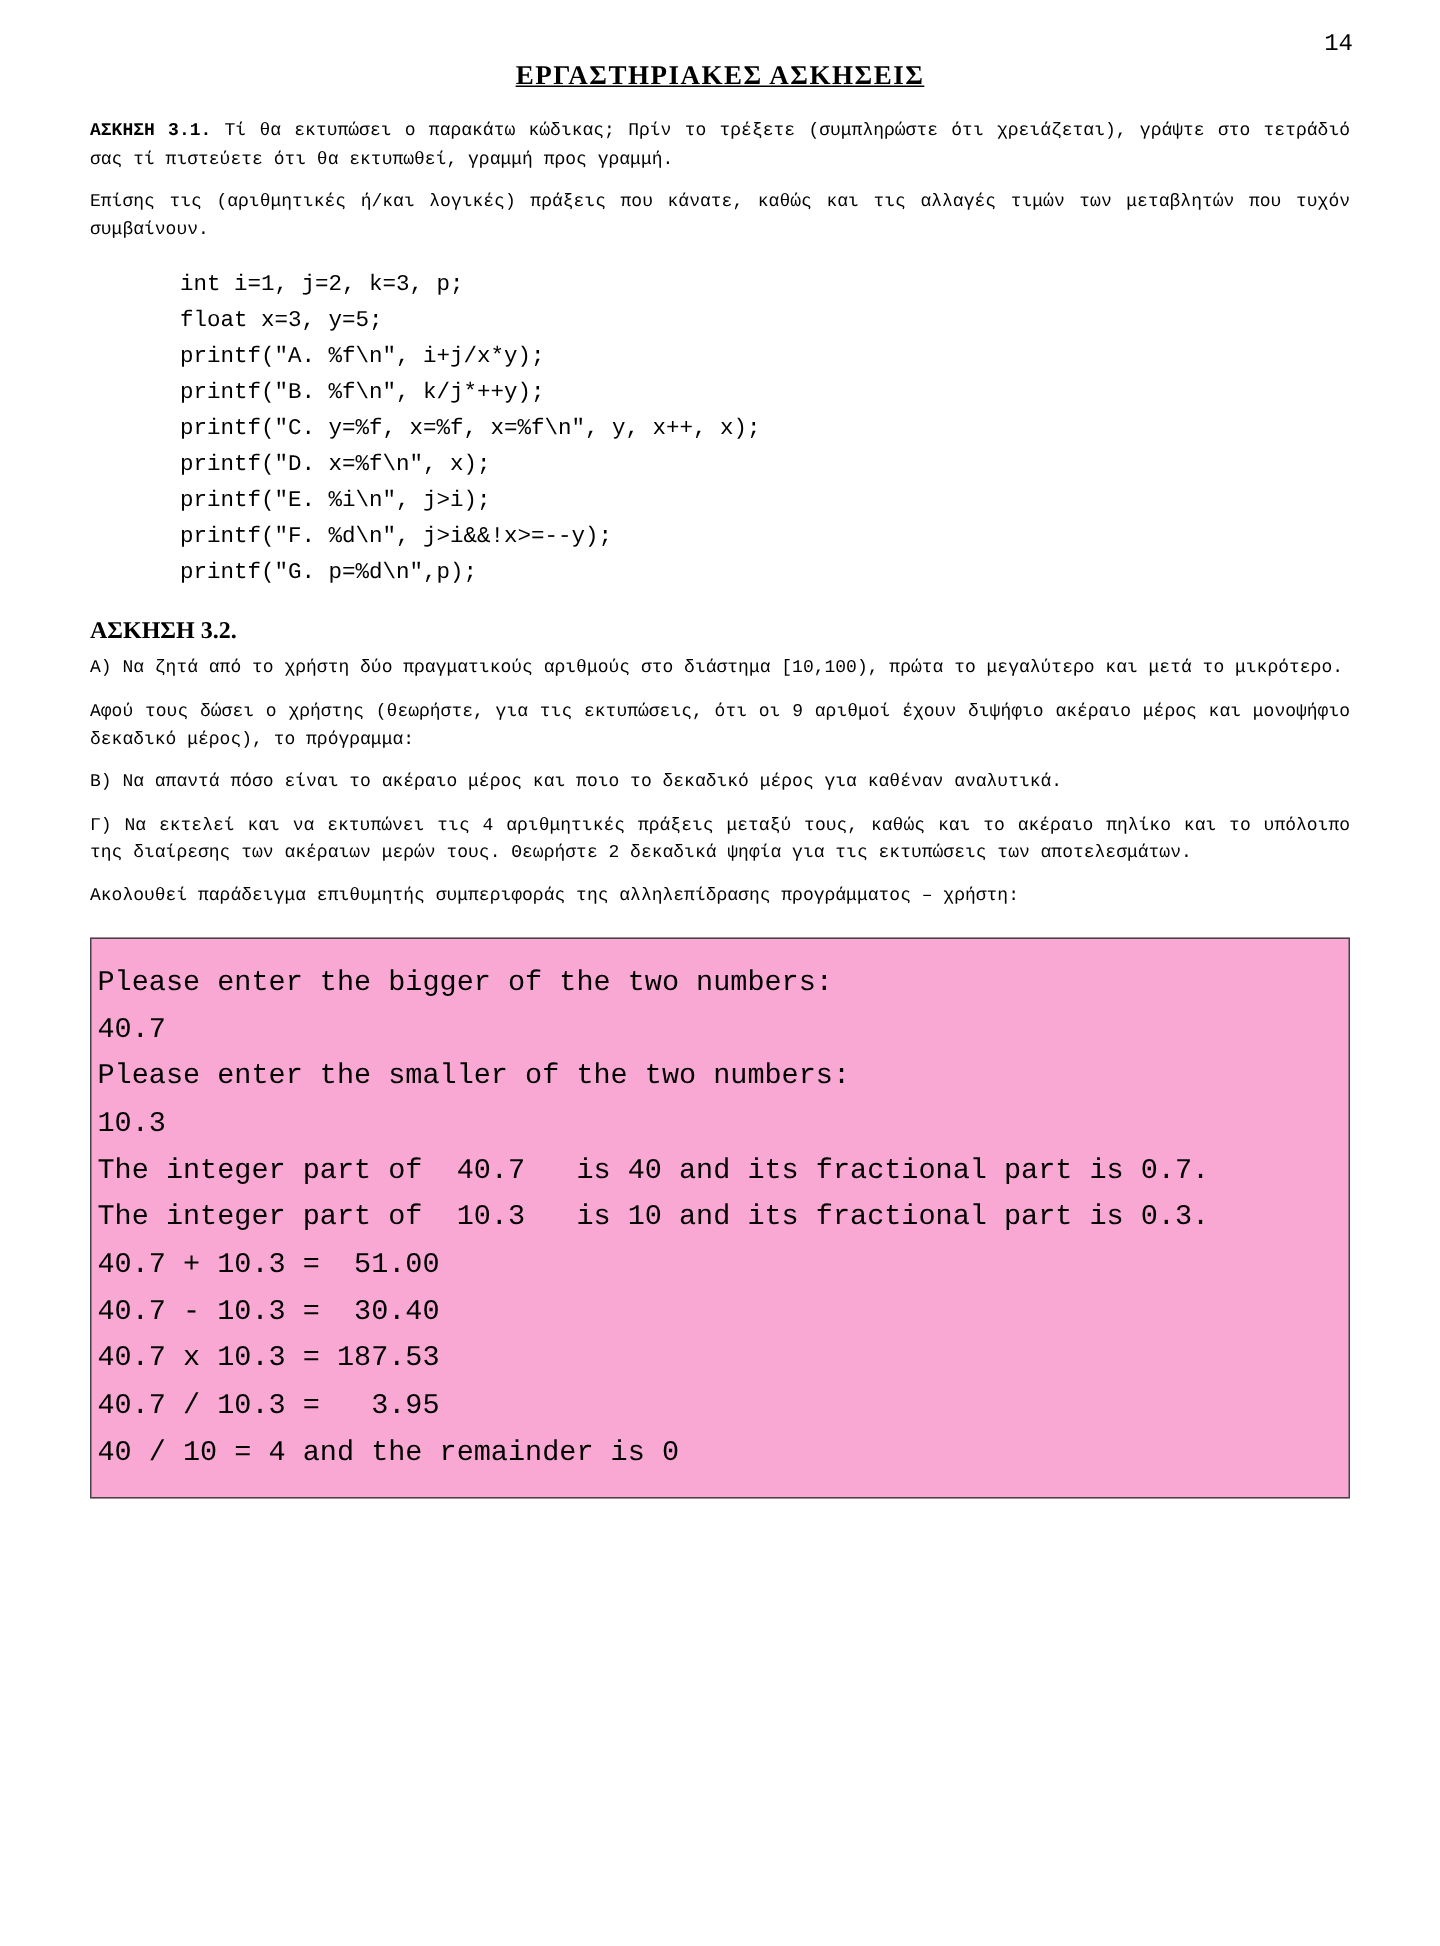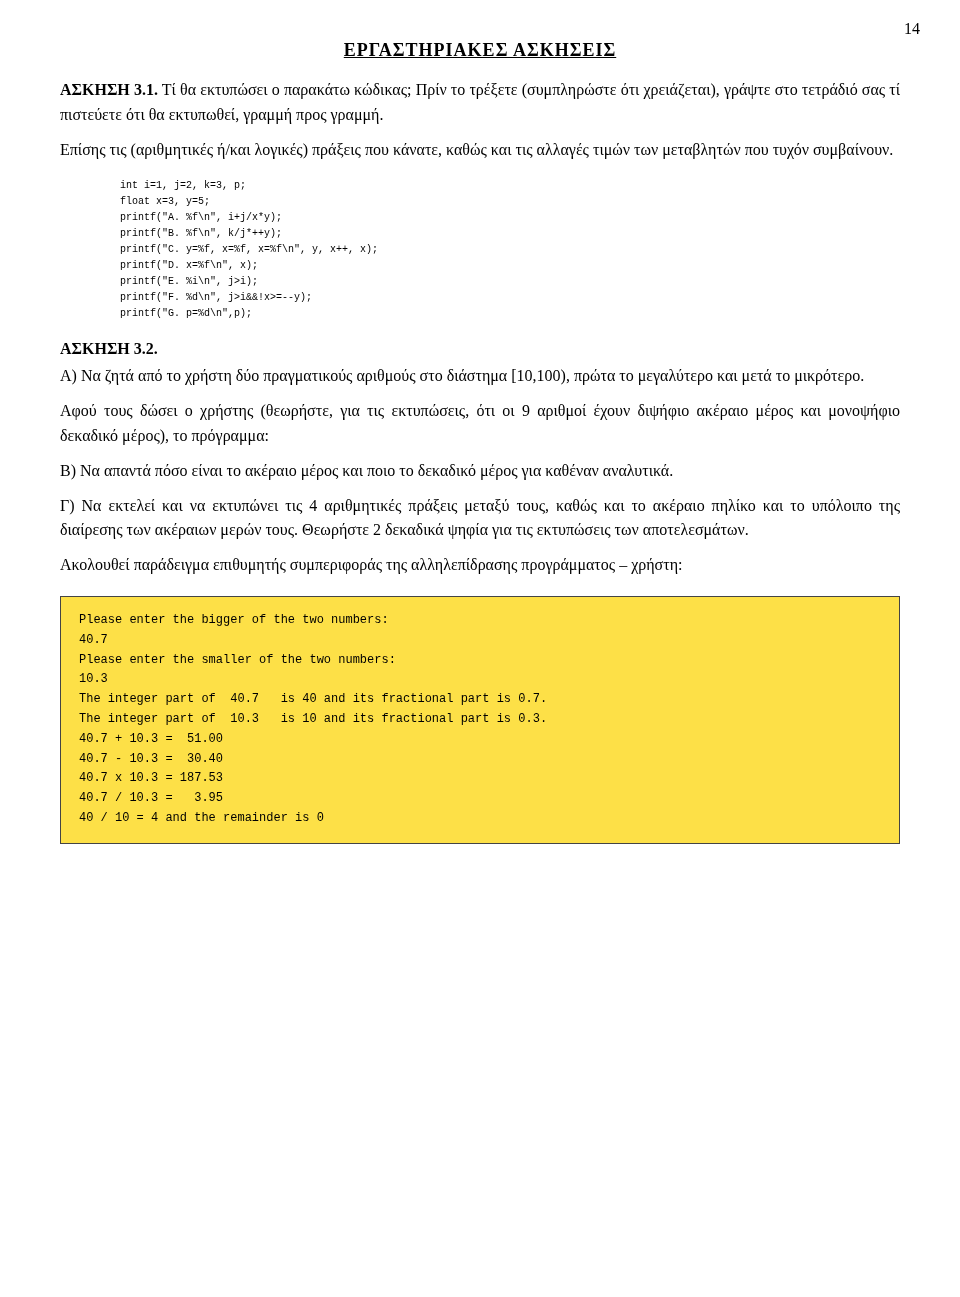--- a/index.html
+++ b/index.html
@@ -15,68 +15,69 @@
       color: #000000;
       width: 960px;
       min-height: 1297px;
       padding: 40px 60px 40px 60px;
       position: relative;
     }
 
     .page-number {
       position: absolute;
       top: 20px;
-      right: 40px;
-      font-family: Liberation Serif, serif;
+      right: 58px;
+      font-family: Liberation Mono, monospace;
       font-size: 16px;
     }
 
     .page-title {
       text-align: center;
       font-size: 18px;
       font-weight: bold;
       text-decoration: underline;
       margin-bottom: 17px;
       letter-spacing: 1px;
     }
 
     .section-heading-inline {
       display: inline;
       font-weight: bold;
     }
 
     .body-text {
-      font-size: 16px;
+      font-size: 12px;
       line-height: 1.55;
       text-align: justify;
       margin-bottom: 10px;
+      font-family: Liberation Mono, monospace;
     }
 
     .code-block {
       font-family: 'Courier New', Courier, monospace;
-      font-size: 10px;
+      font-size: 15px;
       line-height: 1.6;
       margin: 16px 0 16px 60px;
     }
 
     .section-3-2-heading {
       font-weight: bold;
       font-size: 16px;
       margin-top: 18px;
       margin-bottom: 6px;
     }
 
     .output-box {
       border: 1.5px solid #444;
-      padding: 14px 18px;
+      padding: 14px 4px;
       font-family: 'Courier New', Courier, monospace;
-      font-size: 12px;
+      font-size: 19px;
       line-height: 1.65;
       margin-top: 18px;
-      background: #fde047;
+      background: #f9a8d4;
     }
 
     .output-line {
       white-space: pre;
     }
   </style>
 </head>
 <body>
 
 <div class="page-number">

